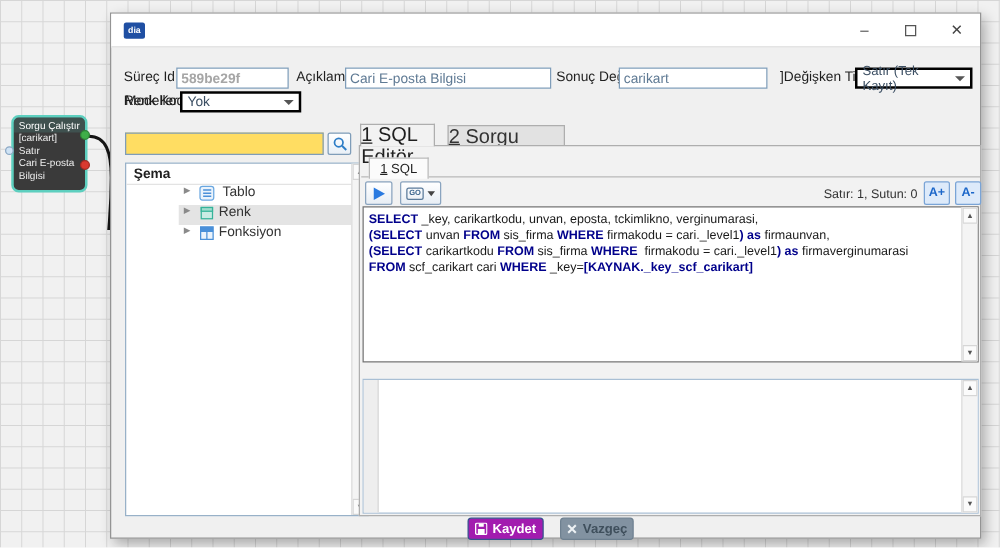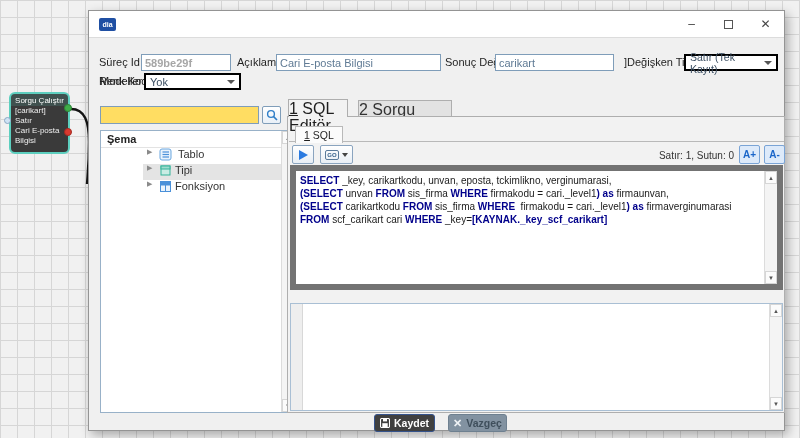--- a/index.html
+++ b/index.html
@@ -93,34 +93,34 @@
   .go-badge{ font-size:6px; font-weight:bold; color:#35608a; border:1px solid #5a7a9a; border-radius:2px;
     padding:0 1px; line-height:8px; }
   .go-caret{ width:0; height:0; border-left:3px solid transparent; border-right:3px solid transparent;
     border-top:4px solid #444; margin-left:3px; }
   .status{ position:absolute; top:139px; right:50px; font-size:10px; color:#333; z-index:7; }
   .fbtn{ position:absolute; top:134px; width:21px; height:19px; background:#ddeafa;
     border:1px solid #7aa4d6; border-radius:2px; color:#1b66c9; font-weight:bold; font-size:10px;
     text-align:center; line-height:17px; z-index:7; }
 
   .sql-editor{ position:absolute; left:201px; top:154px; width:493px; height:125px;
-    background:#fff; border:6px solid #737373; z-index:7; }
+    background:#fff; border:1px solid #737373; z-index:7; }
   .sql-code{ position:absolute; left:0; top:0; right:13px; bottom:0; padding:3px 4px; overflow:hidden; }
   .sql-line{ font-size:10px; line-height:13px; white-space:pre; font-family:"Liberation Sans",sans-serif; }
   .kw{ color:#00008b; font-weight:bold; } .pl{ color:#1a1a1a; }
 
   .result-box{ position:absolute; left:201px; top:292px; width:493px; height:108px;
     background:#fff; border:1px solid #a9bfd4; z-index:7; }
   .gutter{ position:absolute; left:0; top:0; bottom:0; width:12px; background:#eeeeee;
     border-right:1px solid #d8d8d8; }
 
   .footer-btn{ position:absolute; top:403px; height:18px; border-radius:3px; color:#fff;
     font-size:10.5px; font-weight:bold; display:flex; align-items:center; justify-content:center;
     gap:4px; z-index:7; }
-  .btn-save{ left:285px; width:61px; background:#404040; border:1px solid #35538c; }
+  .btn-save{ left:285px; width:61px; background:#a21caf; border:1px solid #35538c; }
   .btn-cancel{ left:359px; width:59px; background:#8292a1; border:1px solid #6e8090; color:#3f4f5c; }
   .btn-cancel .x{ color:#eef2f5; font-weight:bold; font-size:11px; }
 </style>
 </head>
 <body>
 
 <div id="screen">
 
   <svg id="wire" width="110" height="250">
     <path d="M71,17 C85,17 89,30 89,50 C89,70 88,78 87,92" transform="translate(0,92)" stroke="#141414" stroke-width="2.4" fill="none"></path>
@@ -190,21 +190,21 @@
         <span class="tree-label"></span>
 
         <span class="tree-label">Tablo</span>
       </div>
       <div class="tree-row sel">
         <span class="tw">▶</span>
         <svg width="13" height="13" viewBox="0 0 13 13">
           <rect x="2" y="2" width="9" height="9" fill="#c9ece4" stroke="#35b39a"></rect>
           <rect x="2" y="2" width="9" height="3" fill="#9fdccd" stroke="#35b39a"></rect>
         </svg>
-        <span class="tree-label">Tipi</span>
+        <span class="tree-label">Renk</span>
       </div>
       <div class="tree-row">
         <span class="tw">▶</span>
         <svg width="13" height="13" viewBox="0 0 13 13">
           <rect x="1.5" y="1.5" width="10" height="10" fill="#eaf3fc" stroke="#4a90d9"></rect>
           <line x1="1.5" y1="5" x2="11.5" y2="5" stroke="#4a90d9"></line>
           <line x1="6.5" y1="5" x2="6.5" y2="11.5" stroke="#4a90d9"></line>
           <rect x="1.5" y="1.5" width="10" height="3.5" fill="#4a90d9"></rect>
         </svg>
         <span class="tree-label">Fonksiyon</span>

